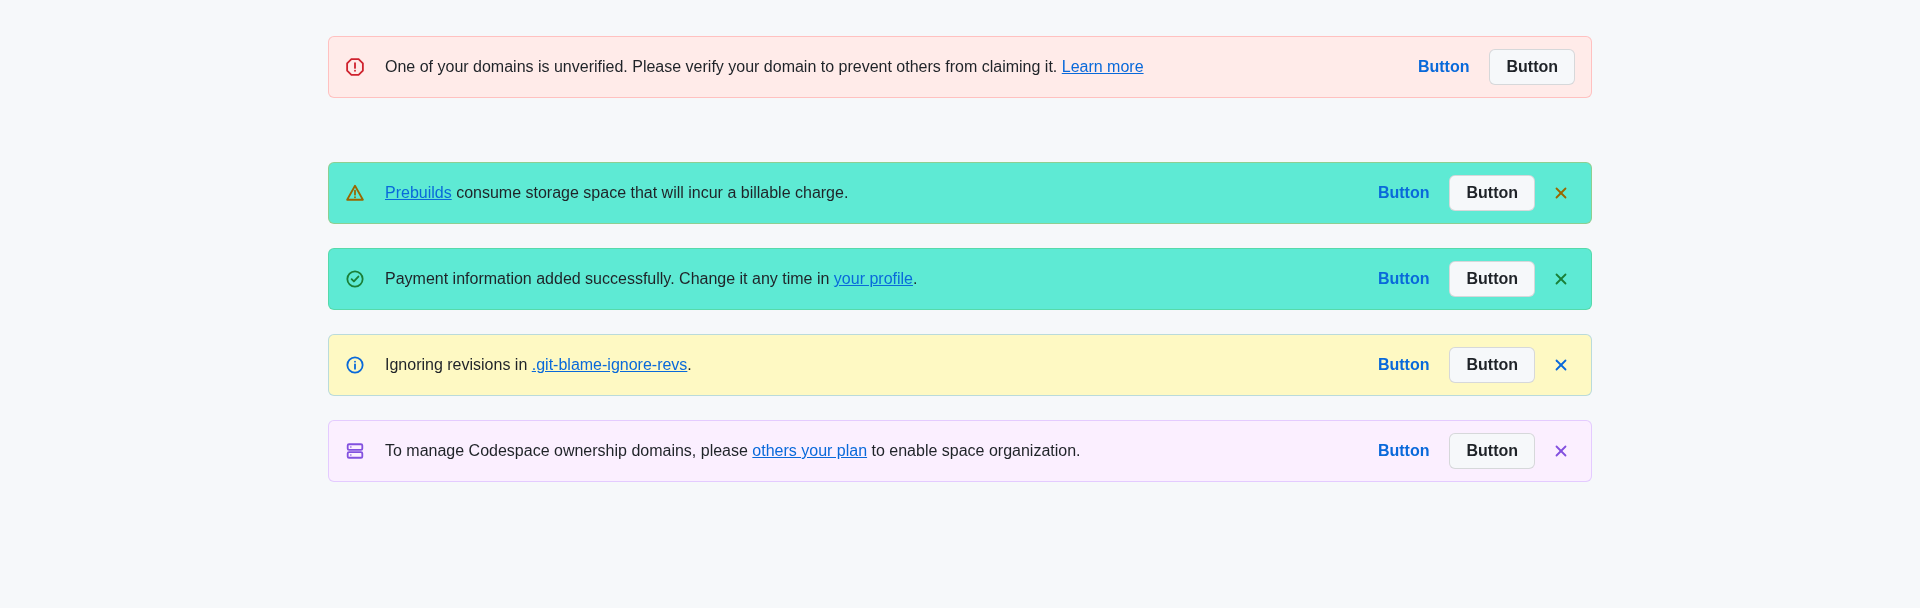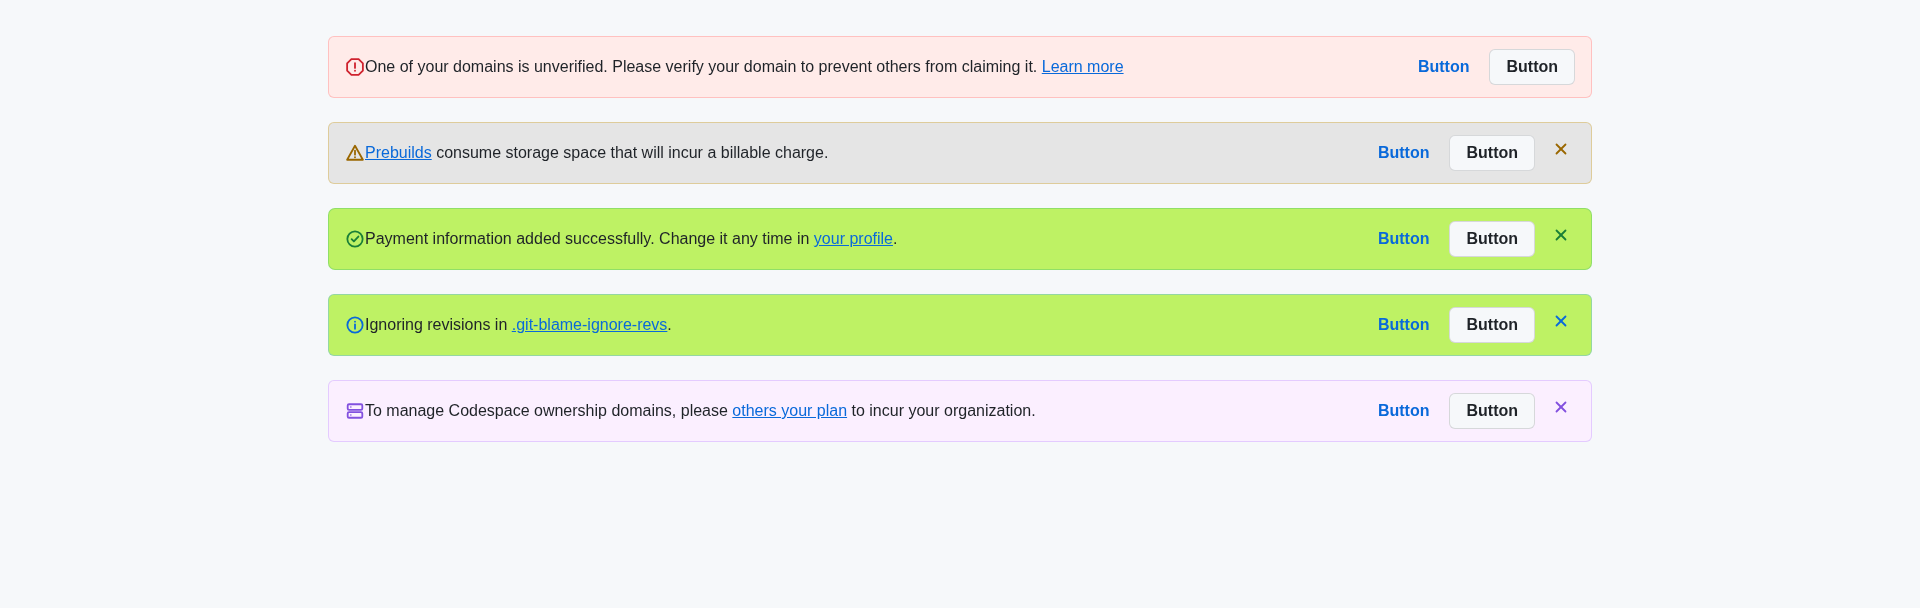--- a/index.html
+++ b/index.html
@@ -20,37 +20,37 @@
       display: flex;
       flex-direction: column;
       gap: 24px;
     }
     .banner {
       display: flex;
       align-items: center;
       padding: 12px 16px;
       border-radius: 6px;
       border: 1px solid;
-      gap: 0;
+      gap: 20px;
     }
     .banner-critical {
       background: #ffebe9;
       border-color: rgba(255, 129, 130, 0.4);
     }
     .banner-warning {
-      background: #e5e5e5;
+      background: #5eead4;
       border-color: rgba(212, 167, 44, 0.4);
+      margin-top: 40px;
     }
     .banner-success {
-      background: #bef264;
+      background: #5eead4;
       border-color: rgba(74, 194, 107, 0.4);
-      border-radius: 7px;
     }
     .banner-info {
-      background: #bef264;
+      background: #fef9c3;
       border-color: rgba(84, 174, 255, 0.4);
     }
     .banner-upsell {
       background: #fbefff;
       border-color: rgba(194, 151, 255, 0.4);
     }
     .banner-icon {
       flex-shrink: 0;
       width: 20px;
       height: 20px;
@@ -71,20 +71,21 @@
     .banner-message {
       flex: 1;
       line-height: 1.5;
     }
     .banner-message a {
       color: #0969da;
       text-decoration: underline;
     }
     .banner-actions {
       display: flex;
+      align-items: center;
       gap: 12px;
       flex-shrink: 0;
     }
     .btn-link {
       background: none;
       border: none;
       color: #0969da;
       font-weight: 600;
       font-size: 16px;
       cursor: pointer;
@@ -214,21 +215,21 @@
   <div class="banner banner-upsell">
     <span class="banner-icon">
       <svg viewBox="0 0 16 16" fill="none" stroke="currentColor" stroke-width="1.6">
         <rect x="1.5" y="2" width="13" height="5" rx="1.2"></rect>
         <rect x="1.5" y="9" width="13" height="5" rx="1.2"></rect>
         <circle cx="4.3" cy="4.5" r="0.7" fill="currentColor" stroke="none"></circle>
         <circle cx="4.3" cy="11.5" r="0.7" fill="currentColor" stroke="none"></circle>
       </svg>
     </span>
     <div class="banner-message">
-      <span>To manage Codespace ownership domains, please </span><a href="#">others your plan</a><span> to incur your organization.</span>
+      <span>To manage Codespace ownership domains, please </span><a href="#">others your plan</a><span> to enable space organization.</span>
     </div>
     <div class="banner-actions">
       <button class="btn-link">Button</button>
       <button class="btn-default">Button</button>
       <button class="btn-close">
         <svg viewBox="0 0 16 16" fill="none" stroke="currentColor" stroke-width="1.8" stroke-linecap="round">
           <line x1="3.5" y1="3.5" x2="12.5" y2="12.5"></line>
           <line x1="12.5" y1="3.5" x2="3.5" y2="12.5"></line>
         </svg>
       </button>

